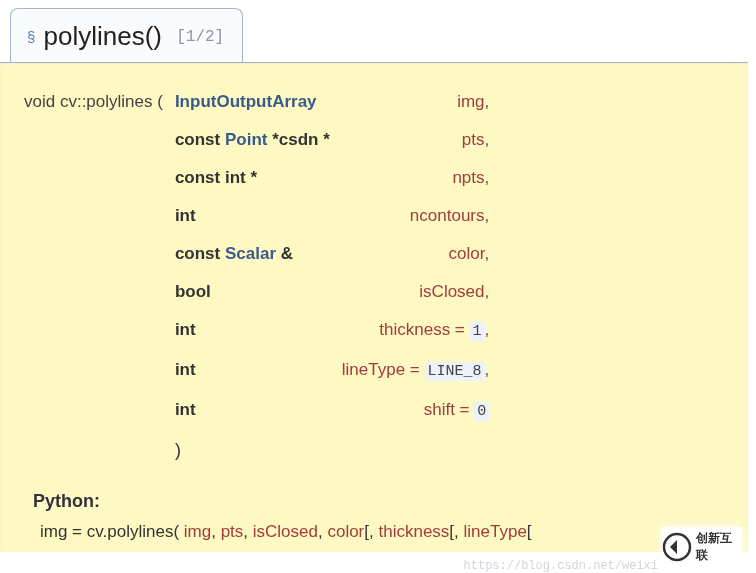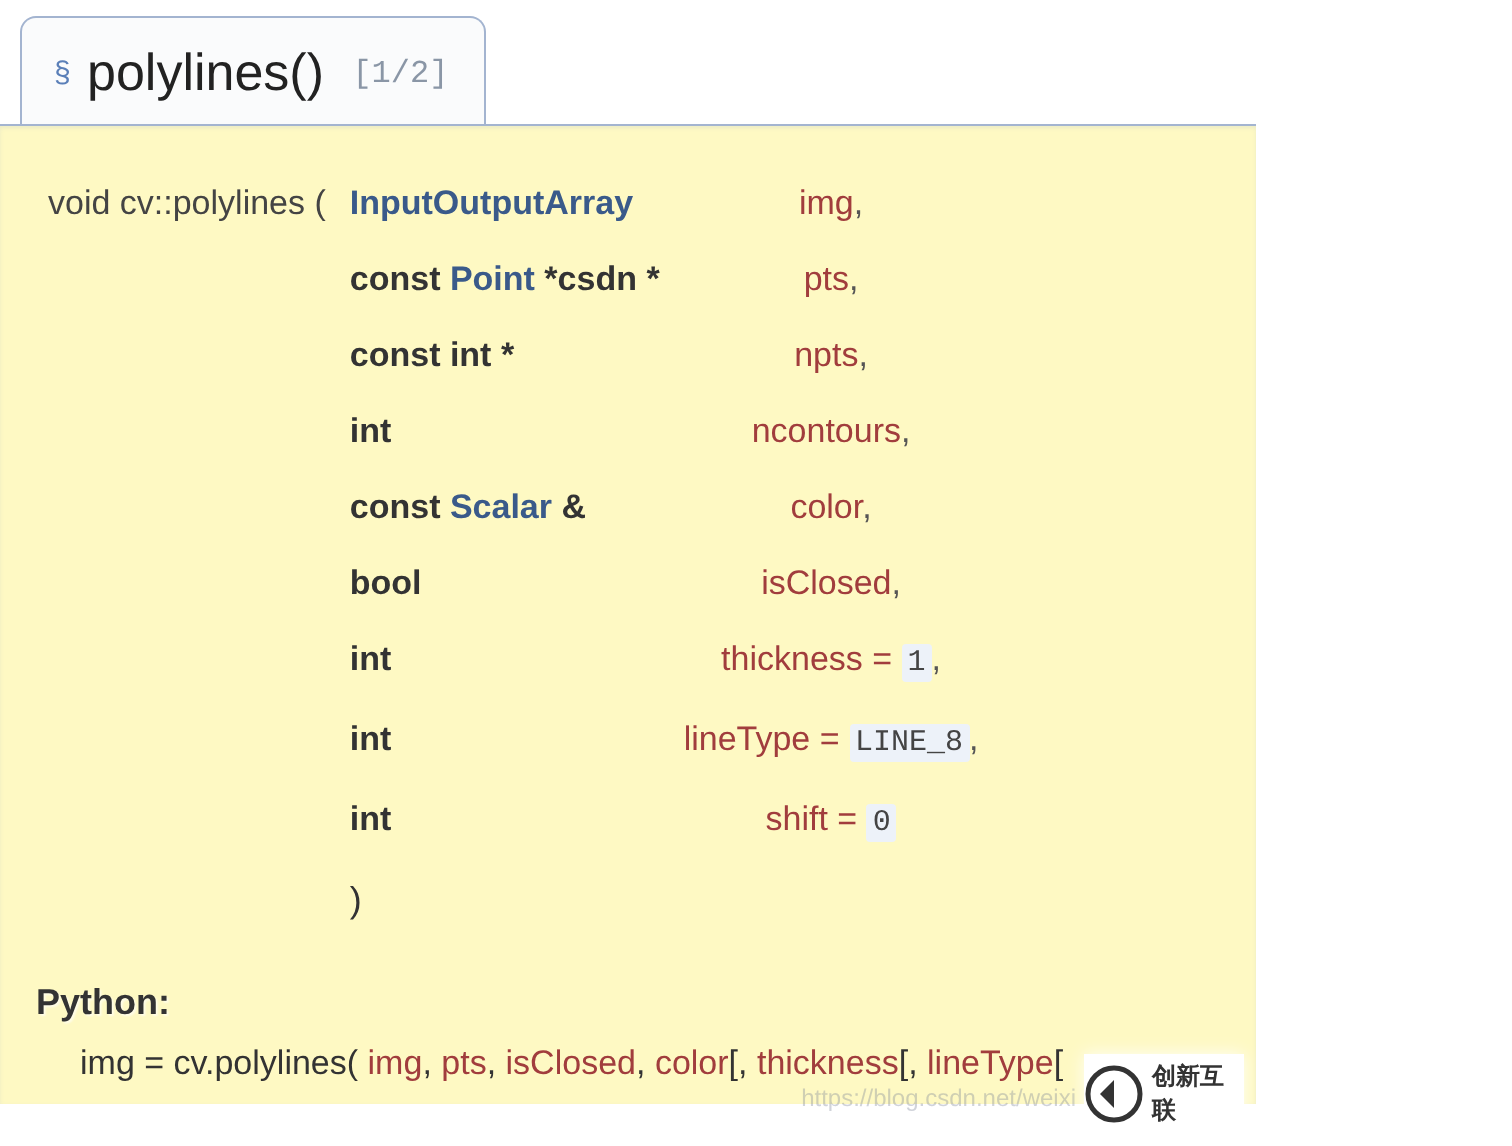--- a/index.html
+++ b/index.html
@@ -64,21 +64,21 @@
     white-space: nowrap;
     padding-right: 22px;
   }
   td.ptype {
     text-align: left;
     white-space: nowrap;
     padding-right: 22px;
     color: #333;
   }
   td.pname {
-    text-align: center;
+    text-align: right;
     color: #8b3a3a;
     white-space: nowrap;
   }
   .ns { color: #444; }
   .kw { color: #333; font-weight: bold; }
   .bold-type { color: #3a5a8a; font-weight: bold; }
   .param { color: #a13d3d; }
   .comma { color: #555; }
   .code-lit {
     background: #edf2f9;
@@ -89,36 +89,36 @@
     border-radius: 2px;
   }
   .close-paren-row td {
     padding-left: 0;
     font-size: 18px;
   }
   .python-label {
     font-weight: bold;
     font-size: 18px;
     color: #333;
-    margin: 18px 0 10px 0;
+    margin: 18px 0 10px 15px;
     text-shadow: 1px 1px 1px rgba(255,255,255,0.6);
   }
   .python-line {
     font-size: 17px;
     margin-left: 22px;
     white-space: nowrap;
     overflow: hidden;
   }
   .watermark-text {
     position: absolute;
     right: 90px;
-    bottom: 17px;
+    bottom: 0;
     font-size: 12px;
     color: rgba(120,130,150,0.35);
-    font-family: Liberation Sans, sans-serif;
+    font-family: Liberation Mono, monospace;
     padding-left: 19px;
   }
   .watermark-logo {
     position: absolute;
     right: 6px;
     bottom: 6px;
     width: 80px;
     height: 40px;
     background: #fff;
     box-shadow: 0 0 8px rgba(255,255,255,0.9);
@@ -127,21 +127,21 @@
   }
   .watermark-logo svg { flex-shrink: 0; }
   .wm-text {
     font-size: 12px;
     font-weight: bold;
     color: #333;
     margin-left: 4px;
   }
   .container {
     position: relative;
-    width: 628px;
+    width: 748px;
     height: 573px;
     overflow: hidden;
   }
 </style>
 </head>
 <body>
 
 <div class="container">
 
   <div class="tab-header">

